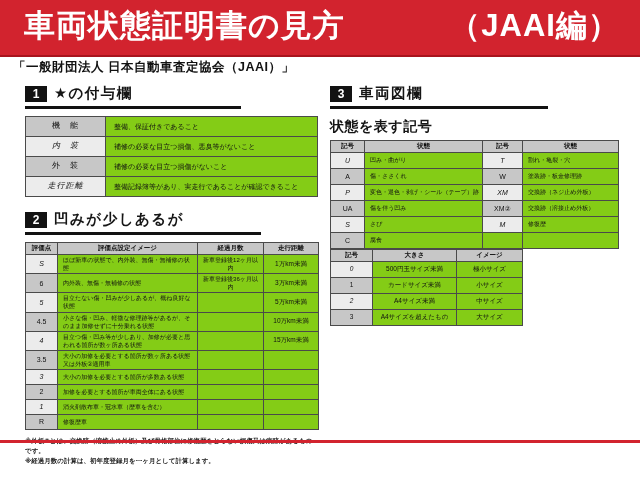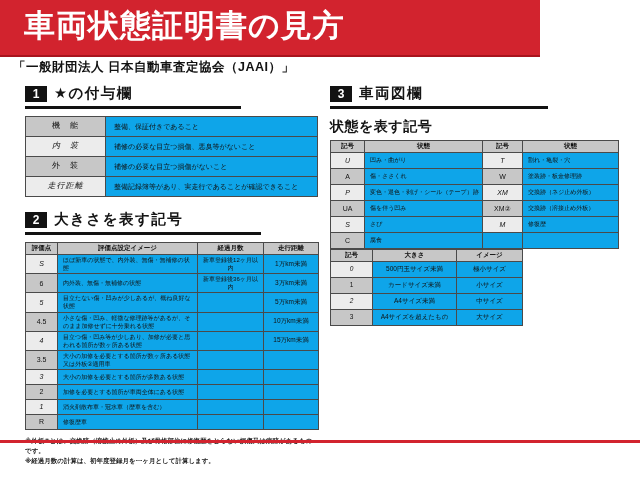--- a/index.html
+++ b/index.html
@@ -8,21 +8,21 @@
   }
   *{ box-sizing:border-box; }
   html,body{ margin:0; padding:0; }
   body{
     width:640px; height:480px; position:relative; overflow:hidden;
     background:#fff; font-family:"Liberation Sans","DejaVu Sans",sans-serif;
     color:var(--dark);
   }
   
   .band{
-    position:absolute; top:0; left:0; width:540px; height:57px;
+    position:absolute; top:0; left:0; width:640px; height:57px;
     background:var(--red); border-bottom:2px solid #a8141d;
     display:flex; align-items:center; justify-content:space-between;
     padding:1px 20px 4px 24px;
   }
   .band .t{ color:#fff; font-weight:bold; font-size:31px; letter-spacing:1px; white-space:nowrap; }
   .org{
     position:absolute; top:59px; left:13px;
     font-size:12.5px; font-weight:bold; color:#111; letter-spacing:0.5px;
   }
   
@@ -37,21 +37,21 @@
   .sec-head.w1{ width:216px; }
   .sec-head.w2{ width:236px; margin-top:13px; }
   .sec-head.w3{ width:218px; }
   .badge{
     background:#121212; color:#fff; font-weight:bold; font-size:12px;
     width:22px; height:16px; display:flex; align-items:center; justify-content:center;
     flex:0 0 auto;
   }
   .sec-title{ font-size:14.5px; font-weight:bold; letter-spacing:1.5px; white-space:nowrap; }
   
-  table{ border-collapse:collapse; table-layout:fixed; width:100%; background:#0ea5e9; }
+  table{ border-collapse:collapse; table-layout:fixed; width:100%; background:#84cc16; }
   td,th{
     border:1px solid var(--bd); padding:1px 3px; vertical-align:middle;
     font-size:6.5px; line-height:1.35; color:#111; overflow:hidden;
   }
   th{ background:var(--gray); font-weight:bold; text-align:center; height:12px; }
   td.g{ background:var(--gray); }
   td.l{ background:var(--light);font-style:italic; }
   .t1{ margin-top:7px; }
   .t1 td{ height:20px; }
   .t1 .lbl{ font-size:8px; text-align:center; letter-spacing:1px; }
@@ -77,20 +77,21 @@
   }
   .slogan{ font-size:21px; font-weight:bold; letter-spacing:0.5px; white-space:nowrap; }
   .logo{ display:flex; align-items:center; gap:8px; }
   .brand-text{ color:var(--red); font-weight:bold; font-size:20px; letter-spacing:1px; }
 </style>
 </head>
 <body>
 
 <div class="band">
   <span class="t">車両状態証明書の見方</span>
+  <span class="t">（JAAI編）</span>
 </div>
 <div class="org">「一般財団法人 日本自動車査定協会（JAAI）」</div>
 
 <div class="col left">
 
   <div class="sec-head w1">
     <span class="badge">1</span>
     <span class="sec-title">★の付与欄</span>
   </div>
 
@@ -114,21 +115,21 @@
       </tr>
       <tr>
         <td class="lbl l">走行距離</td>
         <td class="desc">整備記録簿等があり、実走行であることが確認できること</td>
       </tr>
     </tbody>
   </table>
 
   <div class="sec-head w2">
     <span class="badge">2</span>
-    <span class="sec-title">大きさを表す記号</span>
+    <span class="sec-title">凹みが少しあるが</span>
   </div>
 
   <table class="t2">
     <colgroup>
         <col style="width:32px">
         <col style="width:140px">
         <col style="width:66px">
         <col style="width:55px">
       </colgroup>
     <tbody>

